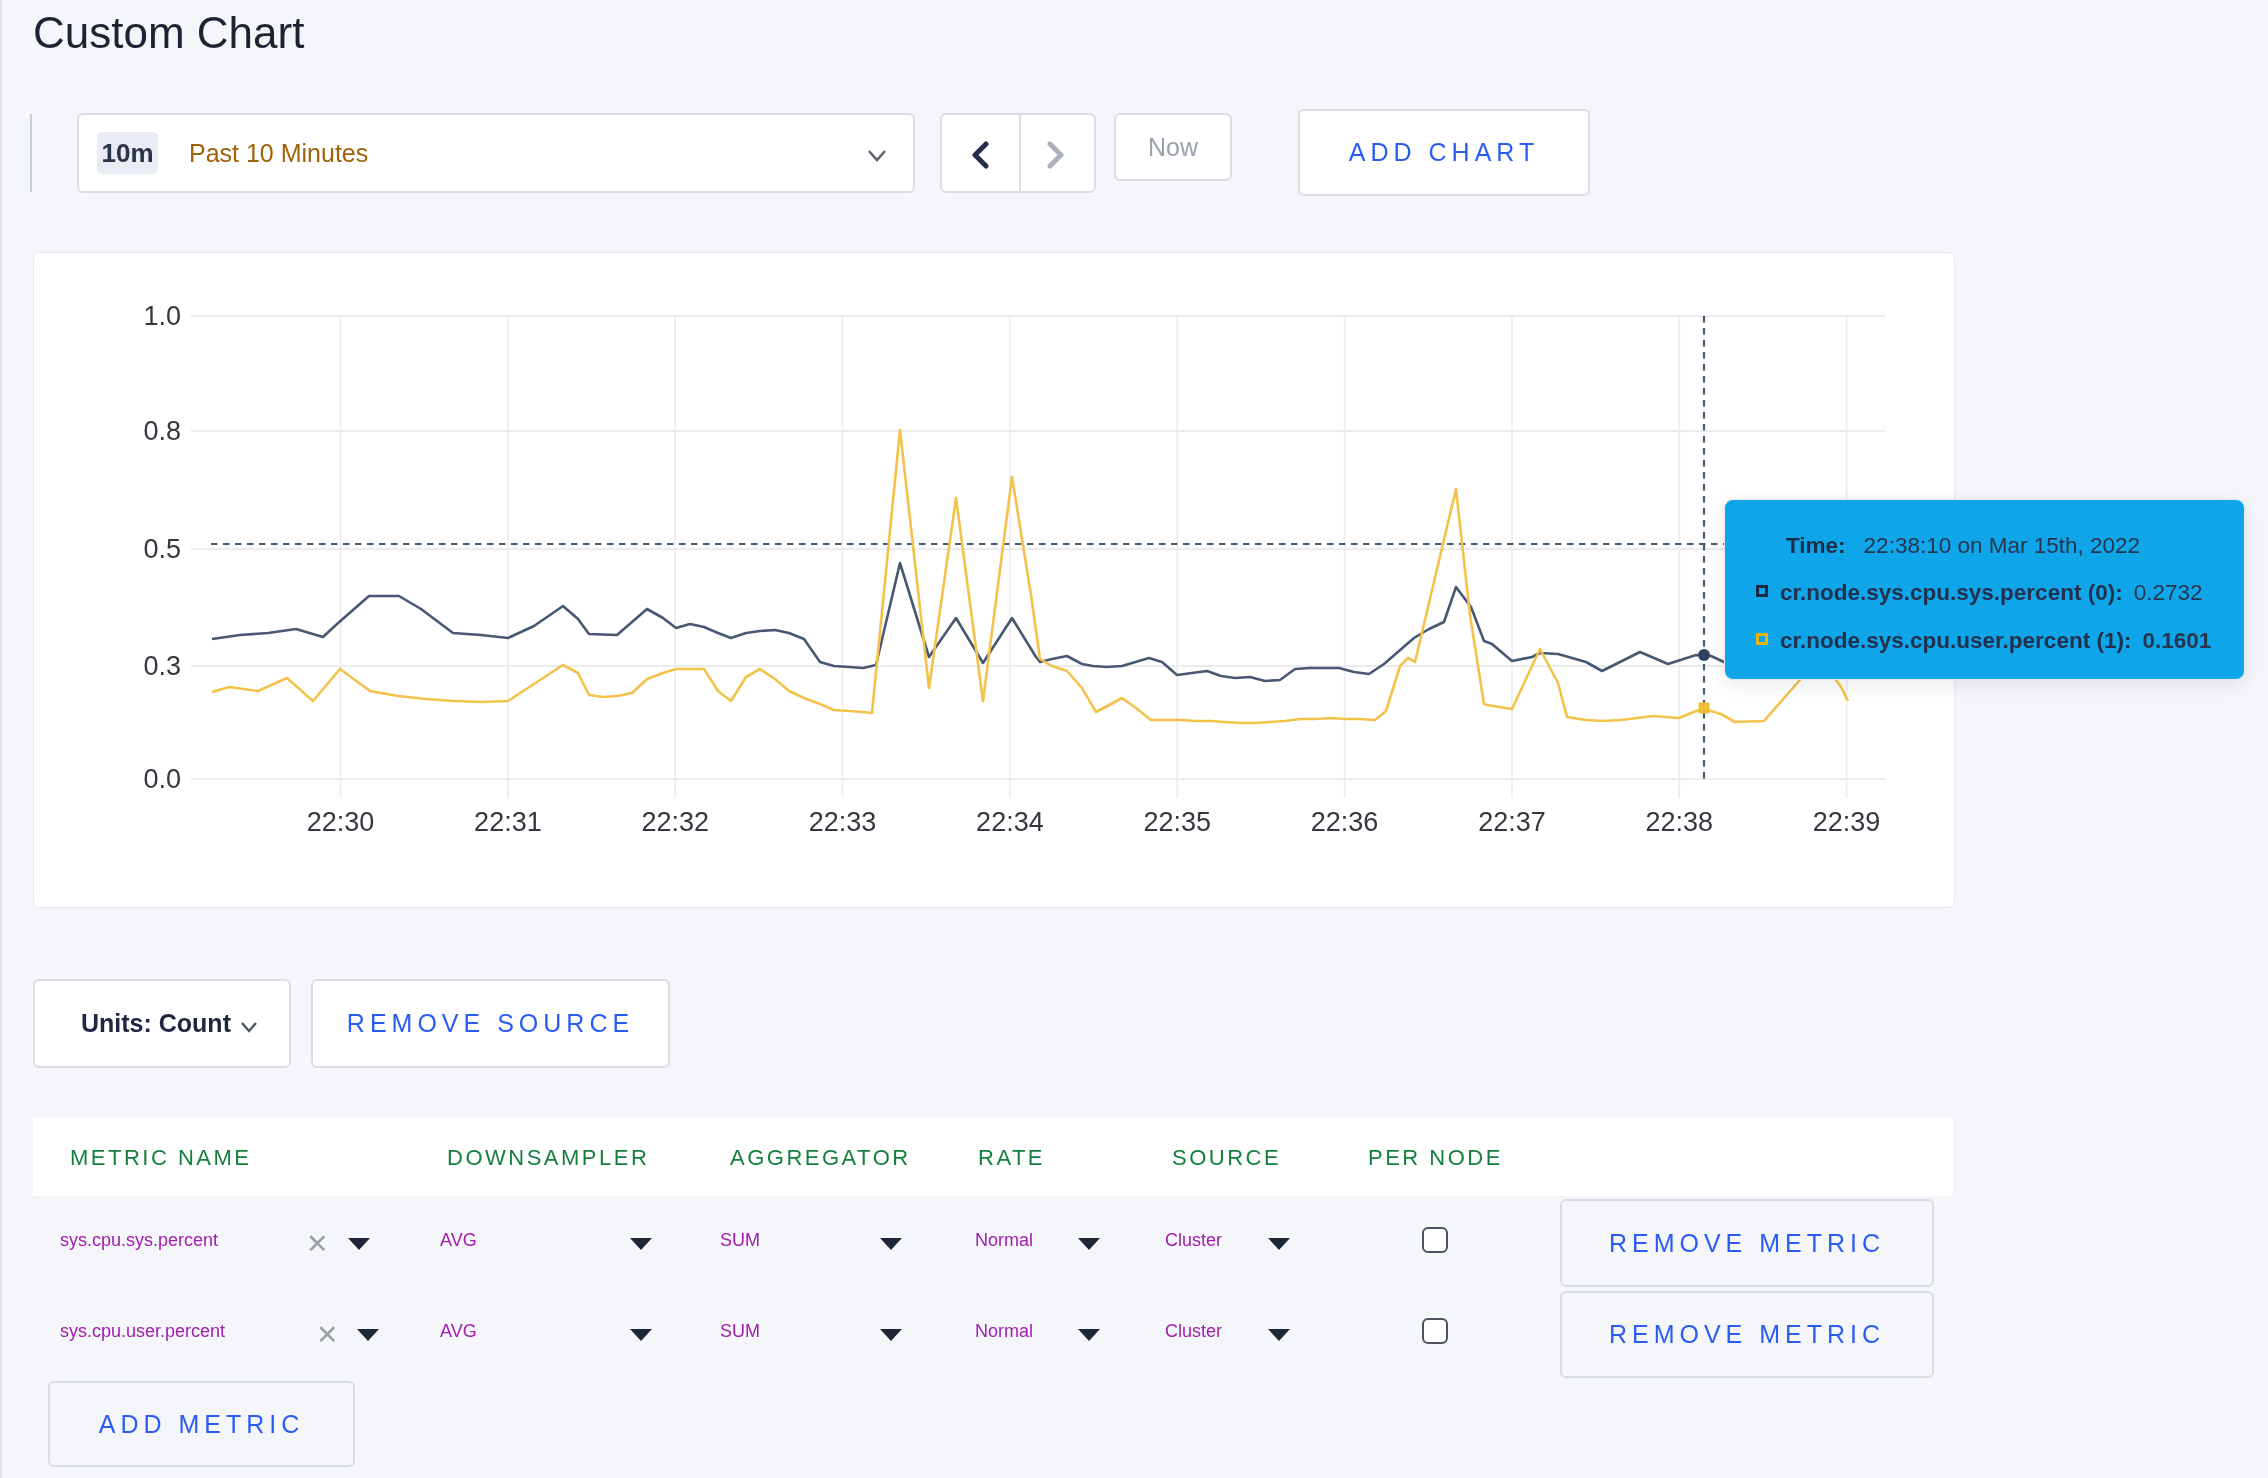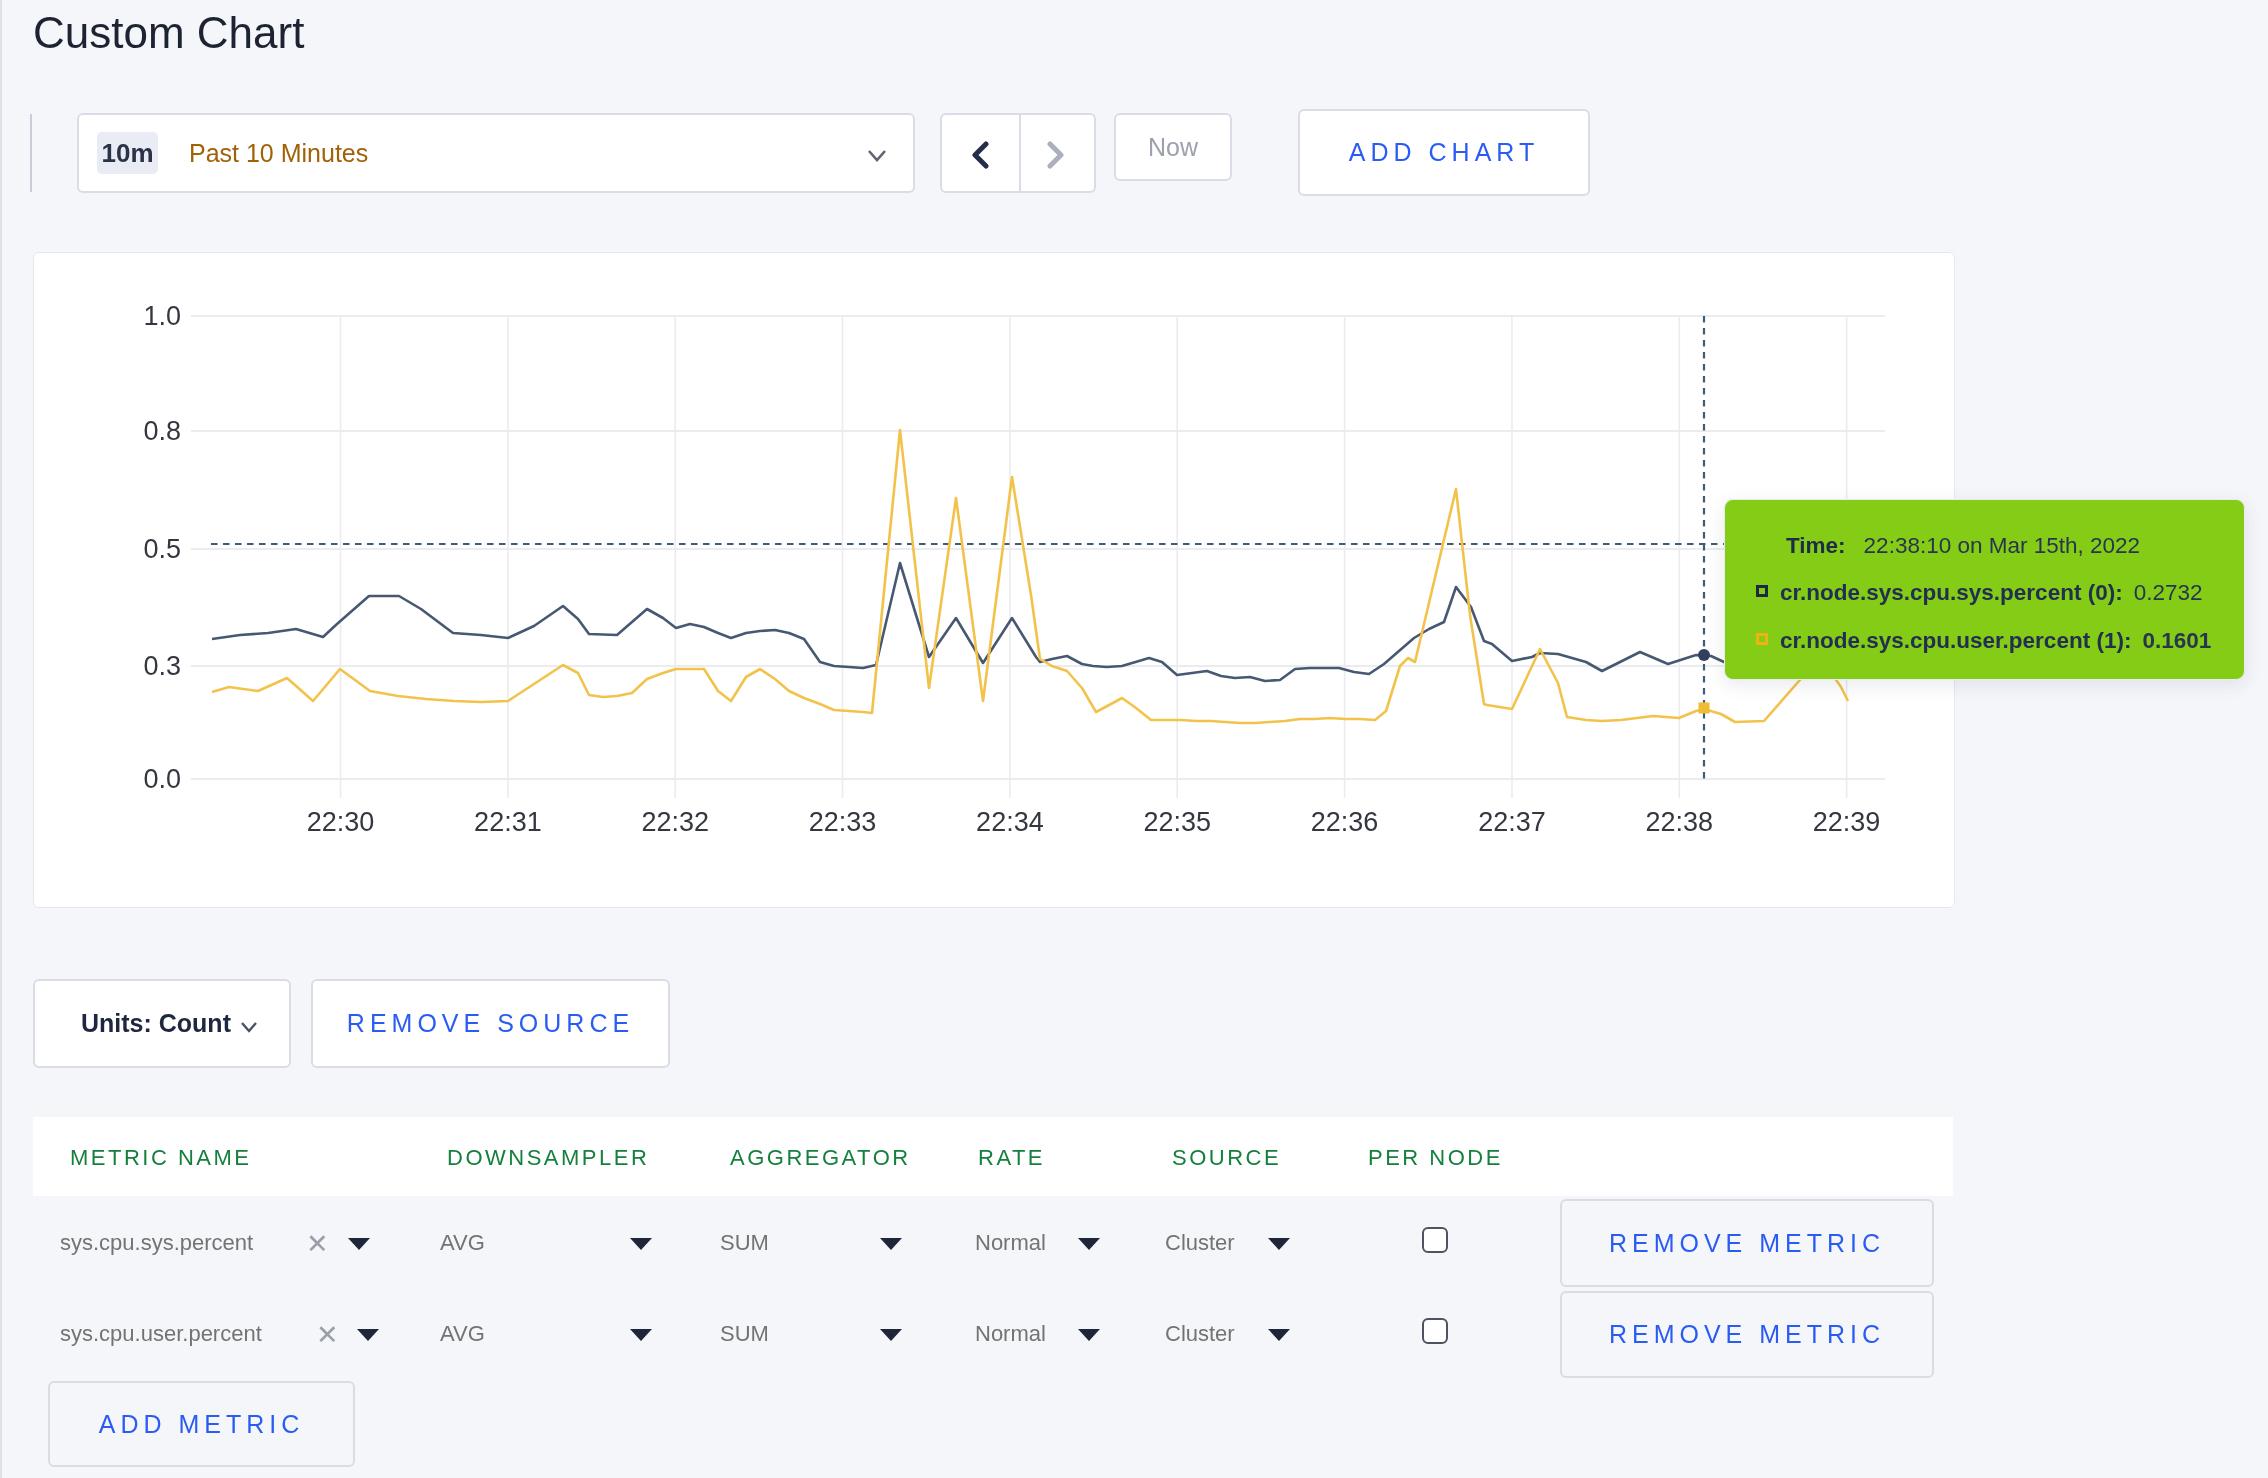--- a/index.html
+++ b/index.html
@@ -2,21 +2,21 @@
 <html><head><meta charset="utf-8">
 <style>
 * { margin:0; padding:0; box-sizing:border-box; }
 html,body { width:2268px; height:1478px; background:#f5f6fa; font-family:"Liberation Sans",sans-serif; position:relative; overflow:hidden; }
 .abs { position:absolute; }
 .btn { position:absolute; background:#fff; border:2px solid #dadde6; border-radius:6px; display:flex; align-items:center; justify-content:center; }
 .blue { color:#2a5cf4; letter-spacing:5px; font-size:25px; }
 .ghost { background:transparent; border:2px solid #d9dce5; }
 .tri { display:inline-block; width:0; height:0; border-left:11.5px solid transparent; border-right:11.5px solid transparent; border-top:12px solid #20263a; }
 .hdr { position:absolute; font-size:22px; color:#15803d; letter-spacing:2.5px; }
-.cell { position:absolute; font-size:22px; color:#737373; }
+.cell { position:absolute; font-size:18px; color:#a21caf; }
 .x { color:#9aa0a9; font-size:27px; }
 </style></head>
 <body>
 <div class="abs" style="left:0;top:0;width:2px;height:1478px;background:#dfe1ea"></div>
 <div class="abs" style="left:33px;top:8px;font-size:44px;color:#1d2333">Custom Chart</div>
 
 <div class="abs" style="left:30px;top:114px;width:2px;height:78px;background:#c9cdd8"></div>
 <div class="btn" style="left:77px;top:113px;width:838px;height:80px;justify-content:flex-start">
   <span style="margin-left:18px;background:#e9ecf4;border-radius:5px;width:61px;height:42px;display:flex;align-items:center;justify-content:center;font-size:26px;font-weight:bold;color:#2b3349">10m</span>
   <span style="margin-left:31px;font-size:25px;color:#a16207">Past 10 Minutes</span>
@@ -75,21 +75,21 @@
       <text x="1812.6" y="578" text-anchor="middle" class="axis">22:39</text>
 <line x1="177" y1="291" x2="1691" y2="291" stroke="#3e5c75" stroke-width="2" stroke-dasharray="6.5,5.5"></line>
 <line x1="1670" y1="63" x2="1670" y2="527" stroke="#3e5c75" stroke-width="2.2" stroke-dasharray="6.5,5.5"></line>
 <polyline points="178,386 206,382 234,380 262,376 289,384 303,371 335,343 365,343 387,356 419,380 447,382 474,385 500,373 529,353 544,366 555,381 583,382 613,356 629,365 642,375 656,371 670,374 684,380 697,385 712,380 726,378 741,377 755,380 770,386 786,409 800,413 815,414 829,415 842,412 866,310 895,404 922,365 949,410 978,365 1002,404 1006,409 1018,406 1033,403 1048,411 1059,413 1073,414 1088,413 1115,405 1128,409 1143,422 1158,420 1173,418 1187,423 1201,425 1216,424 1231,428 1246,427 1261,416 1276,415 1291,415 1305,415 1320,419 1335,421 1350,411 1365,398 1380,385 1395,376 1410,369 1422,334 1437,354 1450,388 1458,391 1478,408 1498,404 1506,400 1524,401 1552,409 1568,418 1578,413 1606,399 1634,411 1662,402 1677,403 1690,409 1712,407" fill="none" stroke="#475872" stroke-width="2.6" stroke-linejoin="round"></polyline>
 <polyline points="178,439 195,434 224,438 253,425 279,448 306,416 336,438 364,443 392,446 420,448 447,449 474,448 500,431 529,412 544,420 555,442 569,444 583,443 598,440 613,426 629,420 642,416 656,416 670,416 684,438 697,448 712,424 726,416 741,426 755,438 770,445 786,451 800,457 815,458 829,459 838,460 866,177 895,435 922,245 949,448 978,224 997,342 1006,406 1018,413 1033,418 1048,435 1062,459 1077,451 1088,445 1102,455 1117,467 1132,467 1147,467 1162,468 1177,468 1191,469 1206,470 1221,470 1236,469 1251,468 1266,466 1281,466 1296,465 1311,466 1326,466 1341,467 1352,458 1366,413 1374,405 1381,409 1422,236 1436,362 1450,451 1453,452 1478,456 1506,396 1524,430 1533,464 1552,467 1568,468 1587,467 1619,463 1645,465 1662,458 1670,456 1687,461 1701,469 1730,468 1758,436 1786,404 1807,434 1814,448" fill="none" stroke="#f3c24a" stroke-width="2.6" stroke-linejoin="round"></polyline>
 <circle cx="1670" cy="402" r="6" fill="#31405e"></circle>
 <rect x="1664.5" y="449.5" width="11" height="11" fill="#efbc36"></rect>
 </svg>
 </div>
 
-<div class="abs" style="left:1724px;top:499px;width:521px;height:181px;background:#84cc16;border:1px solid #e9ebf1;border-radius:9px;box-shadow:0 5px 18px rgba(40,50,80,.10)">
+<div class="abs" style="left:1724px;top:499px;width:521px;height:181px;background:#0ea5e9;border:1px solid #e9ebf1;border-radius:9px;box-shadow:0 5px 18px rgba(40,50,80,.10)">
   <div class="abs" style="left:61px;top:33px;font-size:22.5px;color:#1e2b49"><b>Time:</b><span style="margin-left:18px;font-weight:normal;color:#27354f">22:38:10 on Mar 15th, 2022</span></div>
   <div class="abs" style="left:31px;top:85px;width:12px;height:12px;border:3.5px solid #1b2944"></div>
   <div class="abs" style="left:55px;top:80px;font-size:22.5px;color:#223050;font-weight:bold">cr.node.sys.cpu.sys.percent (0):<span style="margin-left:11px;font-weight:normal;color:#27354f">0.2732</span></div>
   <div class="abs" style="left:31px;top:133px;width:12px;height:12px;border:3.5px solid #eeb211"></div>
   <div class="abs" style="left:55px;top:128px;font-size:22.5px;color:#223050;font-weight:bold">cr.node.sys.cpu.user.percent (1):<span style="margin-left:11px;font-weight:bold;color:#27354f">0.1601</span></div>
 </div>
 
 <div class="btn" style="left:33px;top:979px;width:258px;height:89px;justify-content:flex-start">
   <span style="margin-left:46px;font-size:25px;font-weight:bold;color:#1e2740">Units: Count</span>
   <svg style="position:absolute;right:30px;top:36px" width="20" height="20" viewBox="0 0 20 20">

